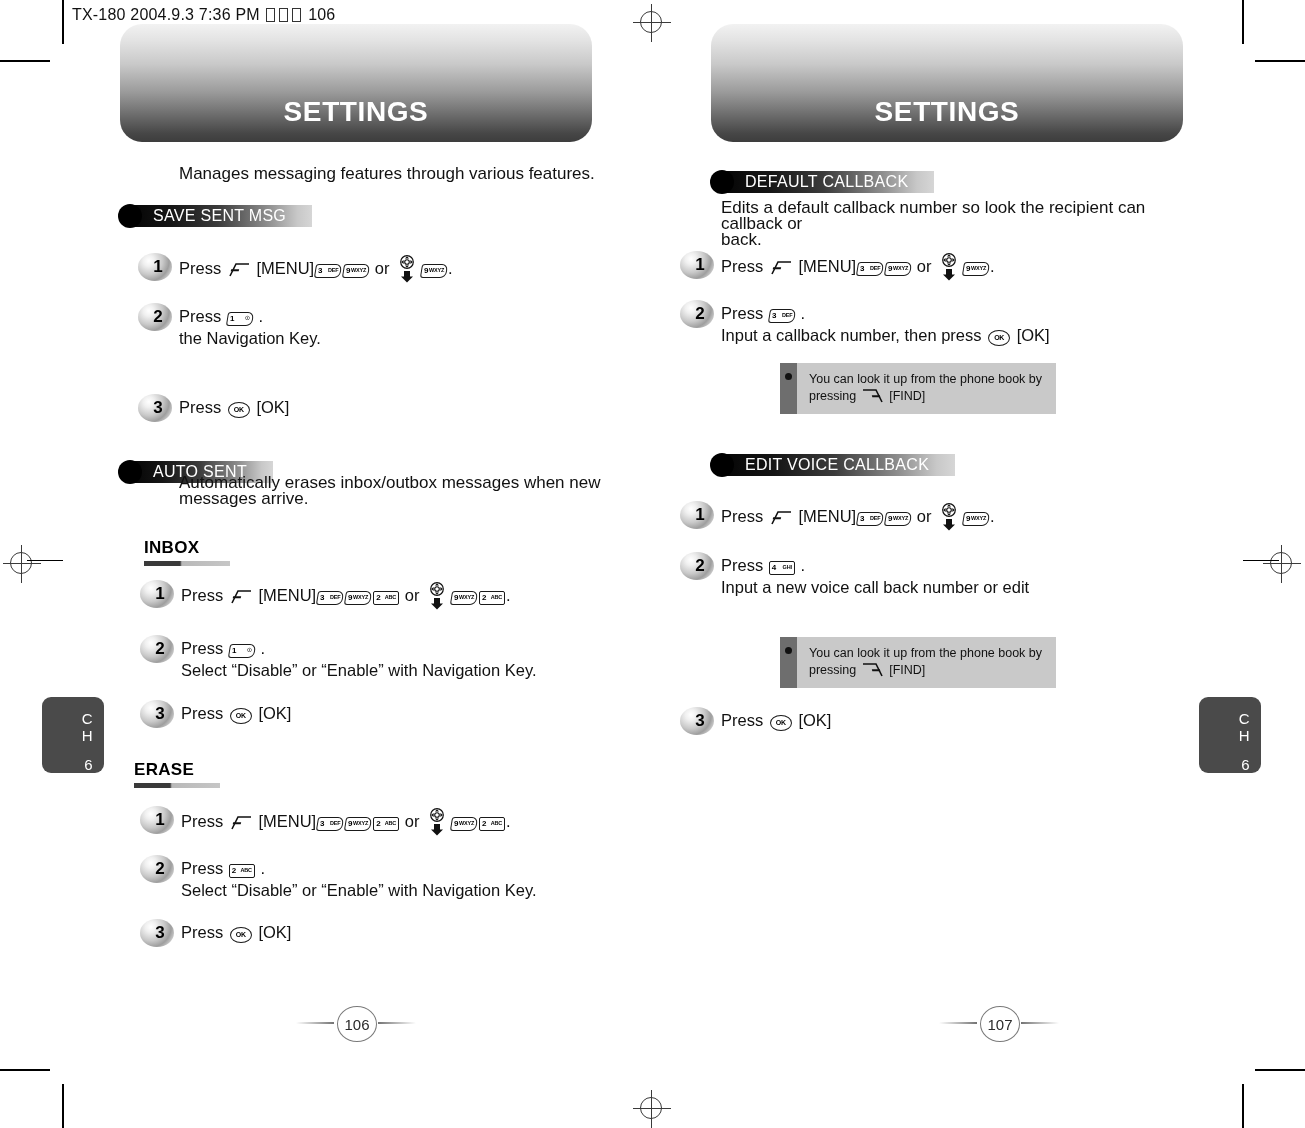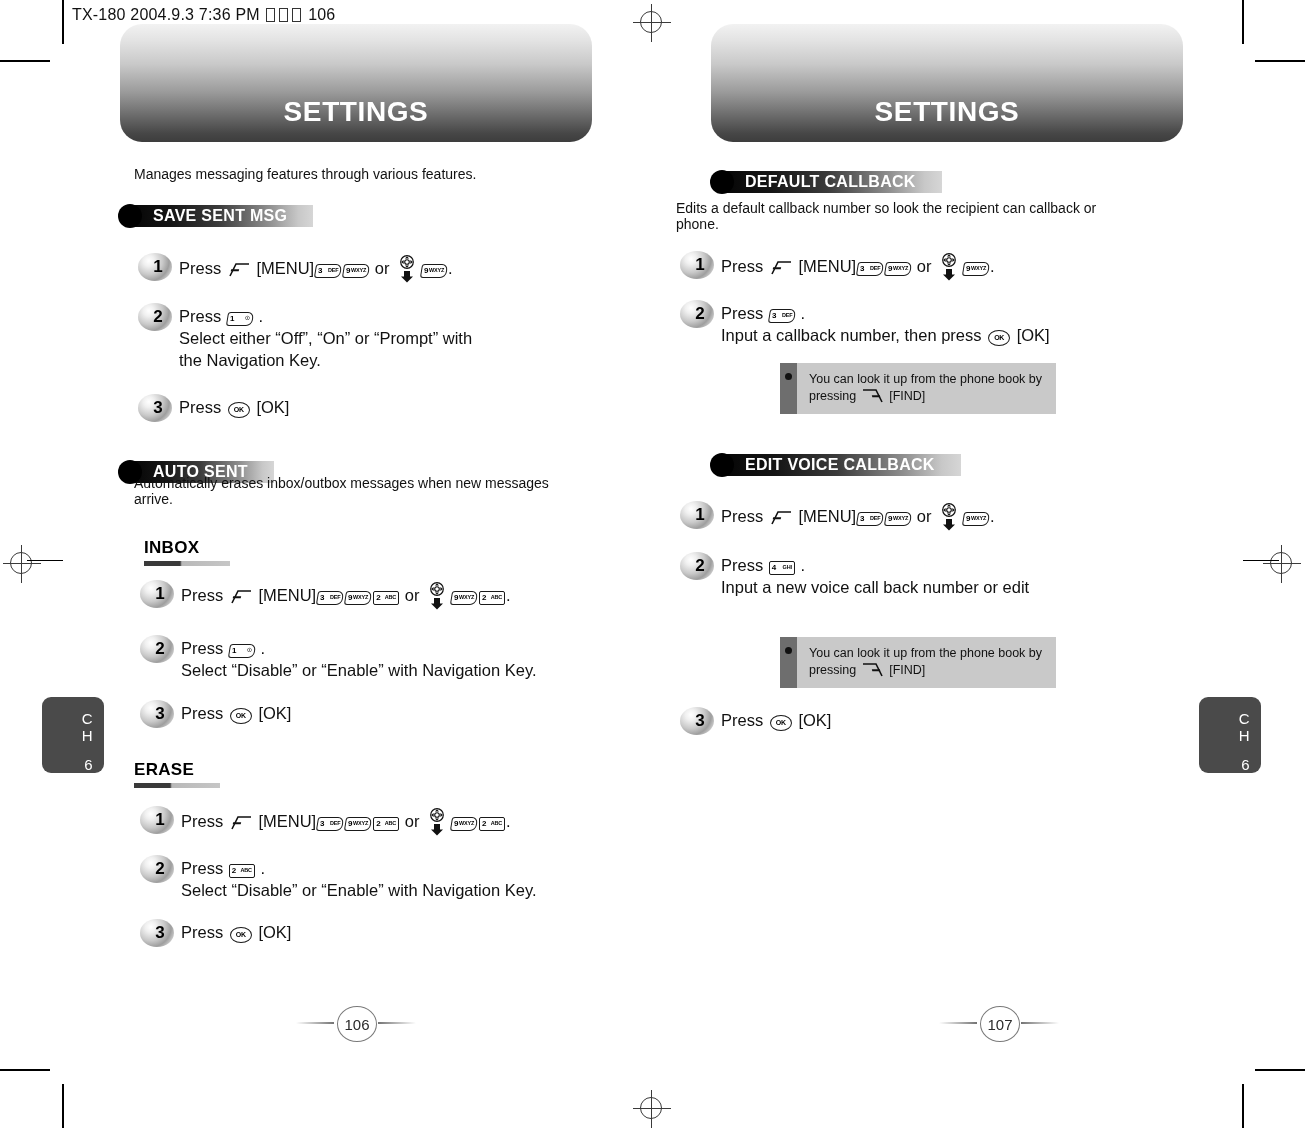--- a/index.html
+++ b/index.html
@@ -51,34 +51,34 @@
   }
   .banner .btitle{
     color:#fff;font-size:28px;font-weight:bold;letter-spacing:.6px;
     padding-bottom:14px;
   }
   .col.left .banner{left:120px;width:472px;}
   .col.right .banner{left:59px;width:472px;}
 
   
   .intro{
-    position:absolute;font-size:14px;line-height:16px;color:#111;
+    position:absolute;font-size:17px;line-height:16px;color:#111;margin-left:45px;
   }
 
   
   .secbadge{position:absolute;height:24px;display:flex;align-items:center;}
   .secbadge .dot{
     width:24px;height:24px;border-radius:50%;background:#000;flex:0 0 auto;
     position:relative;z-index:2;
   }
   .secbadge .bar{
     height:22px;margin-left:-11px;padding:0 26px 0 22px;
     display:flex;align-items:center;
     background:linear-gradient(to right,#050505 0%,#151515 22%,#3b3b3b 48%,#8f8f8f 76%,#c8c8c8 92%,#d6d6d6 100%);
-    color:#fff;font-weight:bold;font-size:16px;letter-spacing:.3px;
+    color:#fff;font-weight:normal;font-size:16px;letter-spacing:.3px;
     white-space:nowrap;
   }
 
   
   .subhead{position:absolute;}
   .subhead .t{font-size:17px;font-weight:bold;letter-spacing:.3px;color:#000;}
   .subhead .rule{
     margin-top:3px;height:5px;width:86px;
     background:linear-gradient(to right,#3a3a3a 0%,#3a3a3a 42%,#b9b9b9 44%,#c6c6c6 100%);
   }
@@ -269,21 +269,20 @@
 
     <div class="step" style="left:138px;top:303px;">
       <div class="ball">
         <div class="sph"></div>
           <div class="n">2</div>
       </div>
       <div class="stext">
         <span class="ln"><span>Press</span>
           <span class="key"><span class="kd">1</span><span class="kl">☉</span></span>
           <span>.</span></span>
-        <span class="ln">Select either “Off”, “On” or “Prompt” with</span>
         <span class="ln">the Navigation Key.</span>
       </div>
     </div>
 
     <div class="step" style="left:138px;top:394px;">
       <div class="ball">
         <div class="sph"></div>
           <div class="n">3</div>
       </div>
       <div class="stext">
@@ -430,21 +429,21 @@
     <div class="banner">
       <div class="btitle">SETTINGS</div>
     </div>
 
     <div class="secbadge" style="left:58px;top:170px;">
       <div class="dot"></div>
       <div class="bar">DEFAULT CALLBACK</div>
     </div>
     <div class="intro" style="left:24px;top:200px;width:470px;">
       <span style="display:block">Edits a default callback number so look the recipient can callback or</span>
-      <span style="display:block">phone.</span>
+      <span style="display:block">back.</span>
     </div>
 
     <div class="step" style="left:28px;top:251px;">
       <div class="ball">
         <div class="sph"></div>
           <div class="n">1</div>
       </div>
       <div class="stext">
           <span class="ln">
         <span>Press</span>

